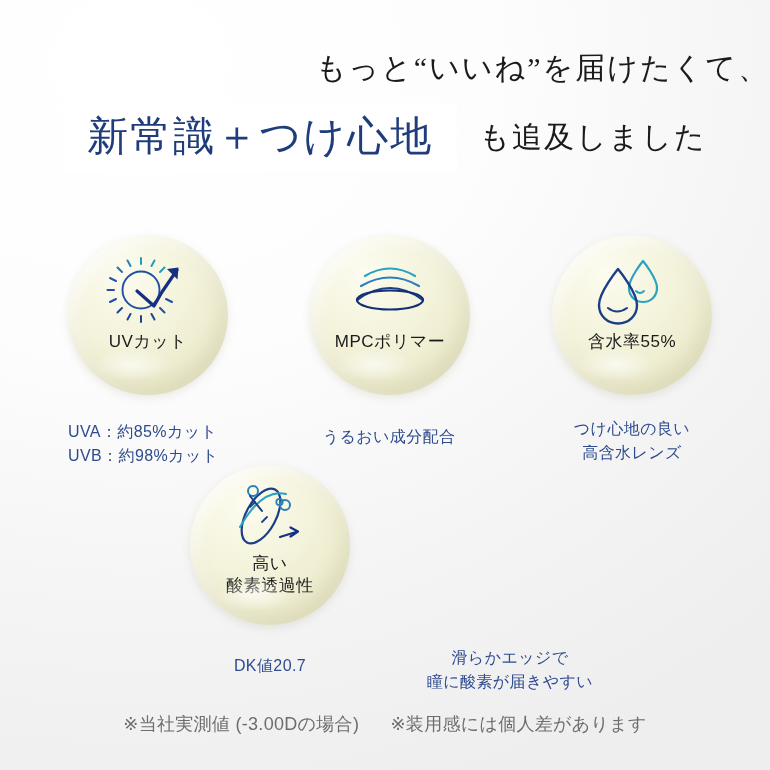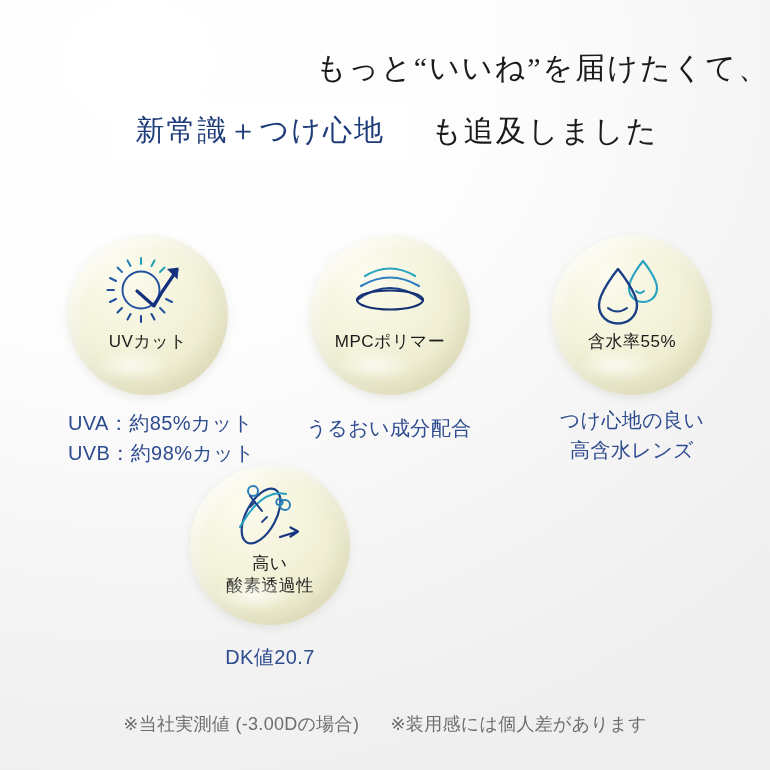--- a/index.html
+++ b/index.html
@@ -30,21 +30,21 @@
     white-space:nowrap;
   }
   .h-box{
     background:#ffffff;
     padding:13px 24px 15px 24px;
     display:inline-block;
     box-shadow:0 0 0 0 rgba(0,0,0,0);
   }
   .h-box-text{
     font-family:"Liberation Serif","DejaVu Serif",serif;
-    font-size:29px;color:#1f3d7a;letter-spacing:2px;line-height:1;
+    font-size:41px;color:#1f3d7a;letter-spacing:2px;line-height:1;
   }
   .h-tail{
     font-family:Liberation Serif, serif;
     font-size:30px;color:#1b1b1b;letter-spacing:2px;
     margin-left:22px;
   }
   
   .sphere{
     position:absolute;width:160px;height:160px;border-radius:50%;
     background:
@@ -68,22 +68,23 @@
     position:absolute;left:0;right:0;top:96px;
     text-align:center;color:#1a1a1a;
     font-size:17px;line-height:1.28;letter-spacing:0.5px;
     white-space:pre-line;font-weight:400;
   }
   .sphere.two-line .icon{top:14px;}
   .sphere.two-line .slabel{top:88px;}
   
   .caption{
     position:absolute;text-align:center;
-    color:#2d4b8e;font-size:20px;line-height:1.5;letter-spacing:0.4px;
+    color:#2d4b8e;font-size:16px;line-height:1.5;letter-spacing:0.4px;
     white-space:pre-line;
+    margin-top:12px;
   }
   
   #sph1{left:68px;top:235px;}
   #sph2{left:310px;top:235px;}
   #sph3{left:552px;top:235px;}
   #sph4{left:190px;top:465px;}
   #sph5{left:430px;top:465px;}
 
   #cap1{left:28px;top:408px;width:240px;text-align:left;padding-left:40px;}
   #cap2{left:289px;top:413px;width:200px;}
@@ -183,19 +184,21 @@
         <circle cx="51.5" cy="22" r="3.2" fill="none" stroke="#2a7fb8" stroke-width="1.8"></circle>
         <line x1="52" y1="57" x2="68" y2="52" stroke="#14307f" stroke-width="2.2" stroke-linecap="round"></line>
         <path d="M62.5 47.5 L70 51.5 L62.5 56.5" fill="none" stroke="#14307f" stroke-width="2.2" stroke-linecap="round" stroke-linejoin="round"></path>
       </svg>
     </div>
     <div class="slabel">高い
 酸素透過性</div>
   </div>
   <div class="caption" id="cap4">DK値20.7</div>
 
+  <div class="caption" id="cap5">滑らかエッジで
+瞳に酸素が届きやすい</div>
 
   <div id="footer">
     <span>※当社実測値 (-3.00Dの場合)</span>
     <span>※装用感には個人差があります</span>
   </div>
 
 </div>
 
 </body></html>

